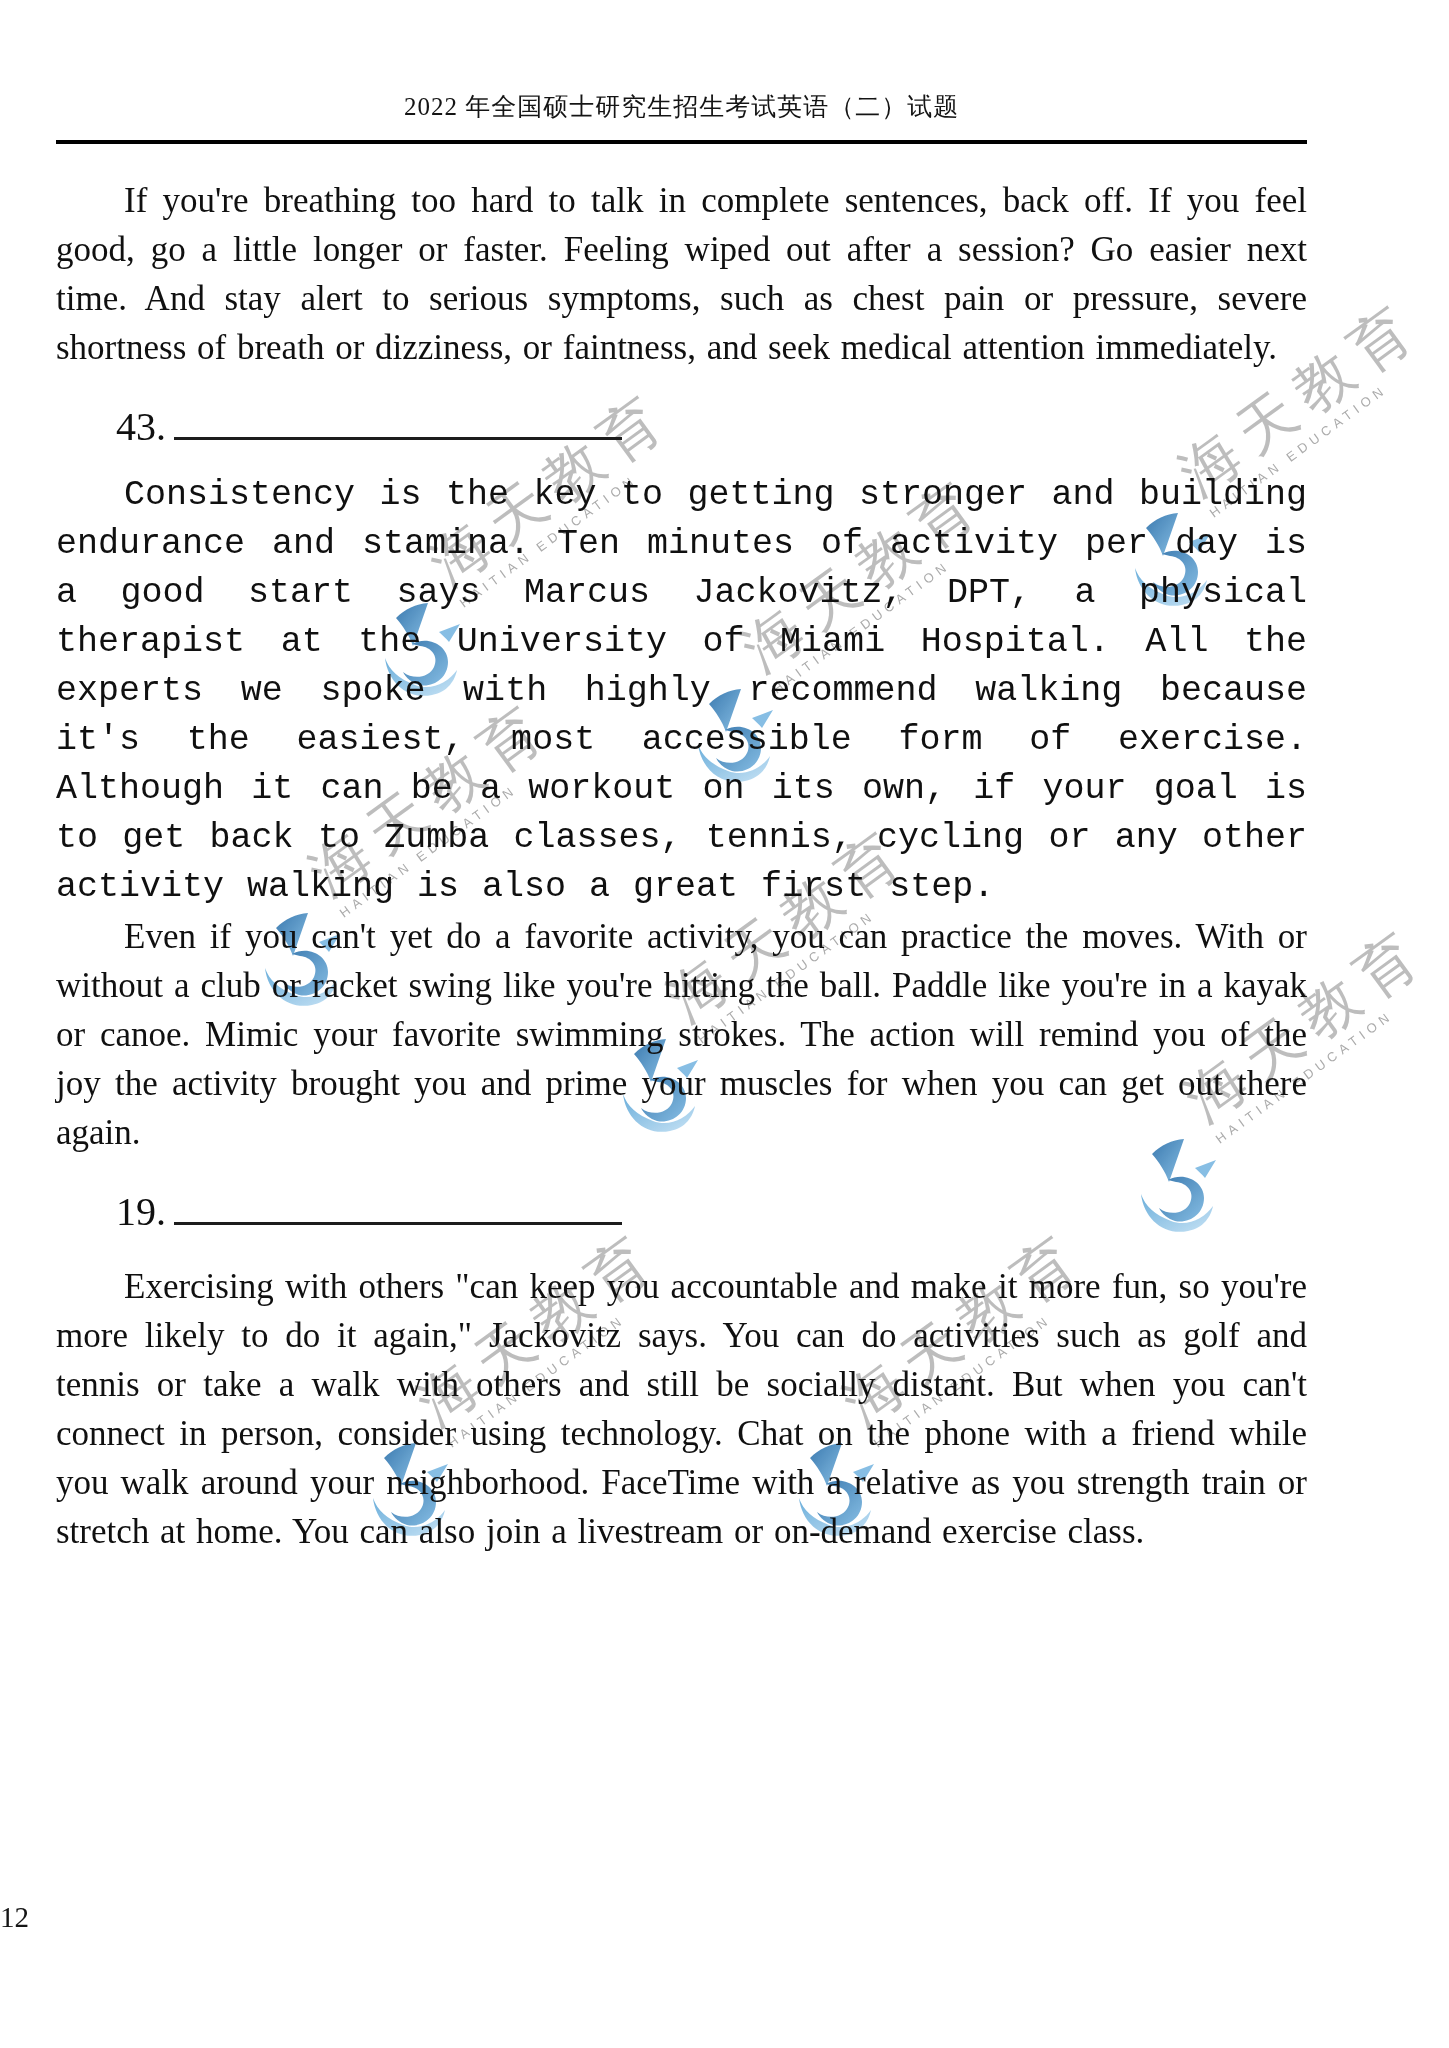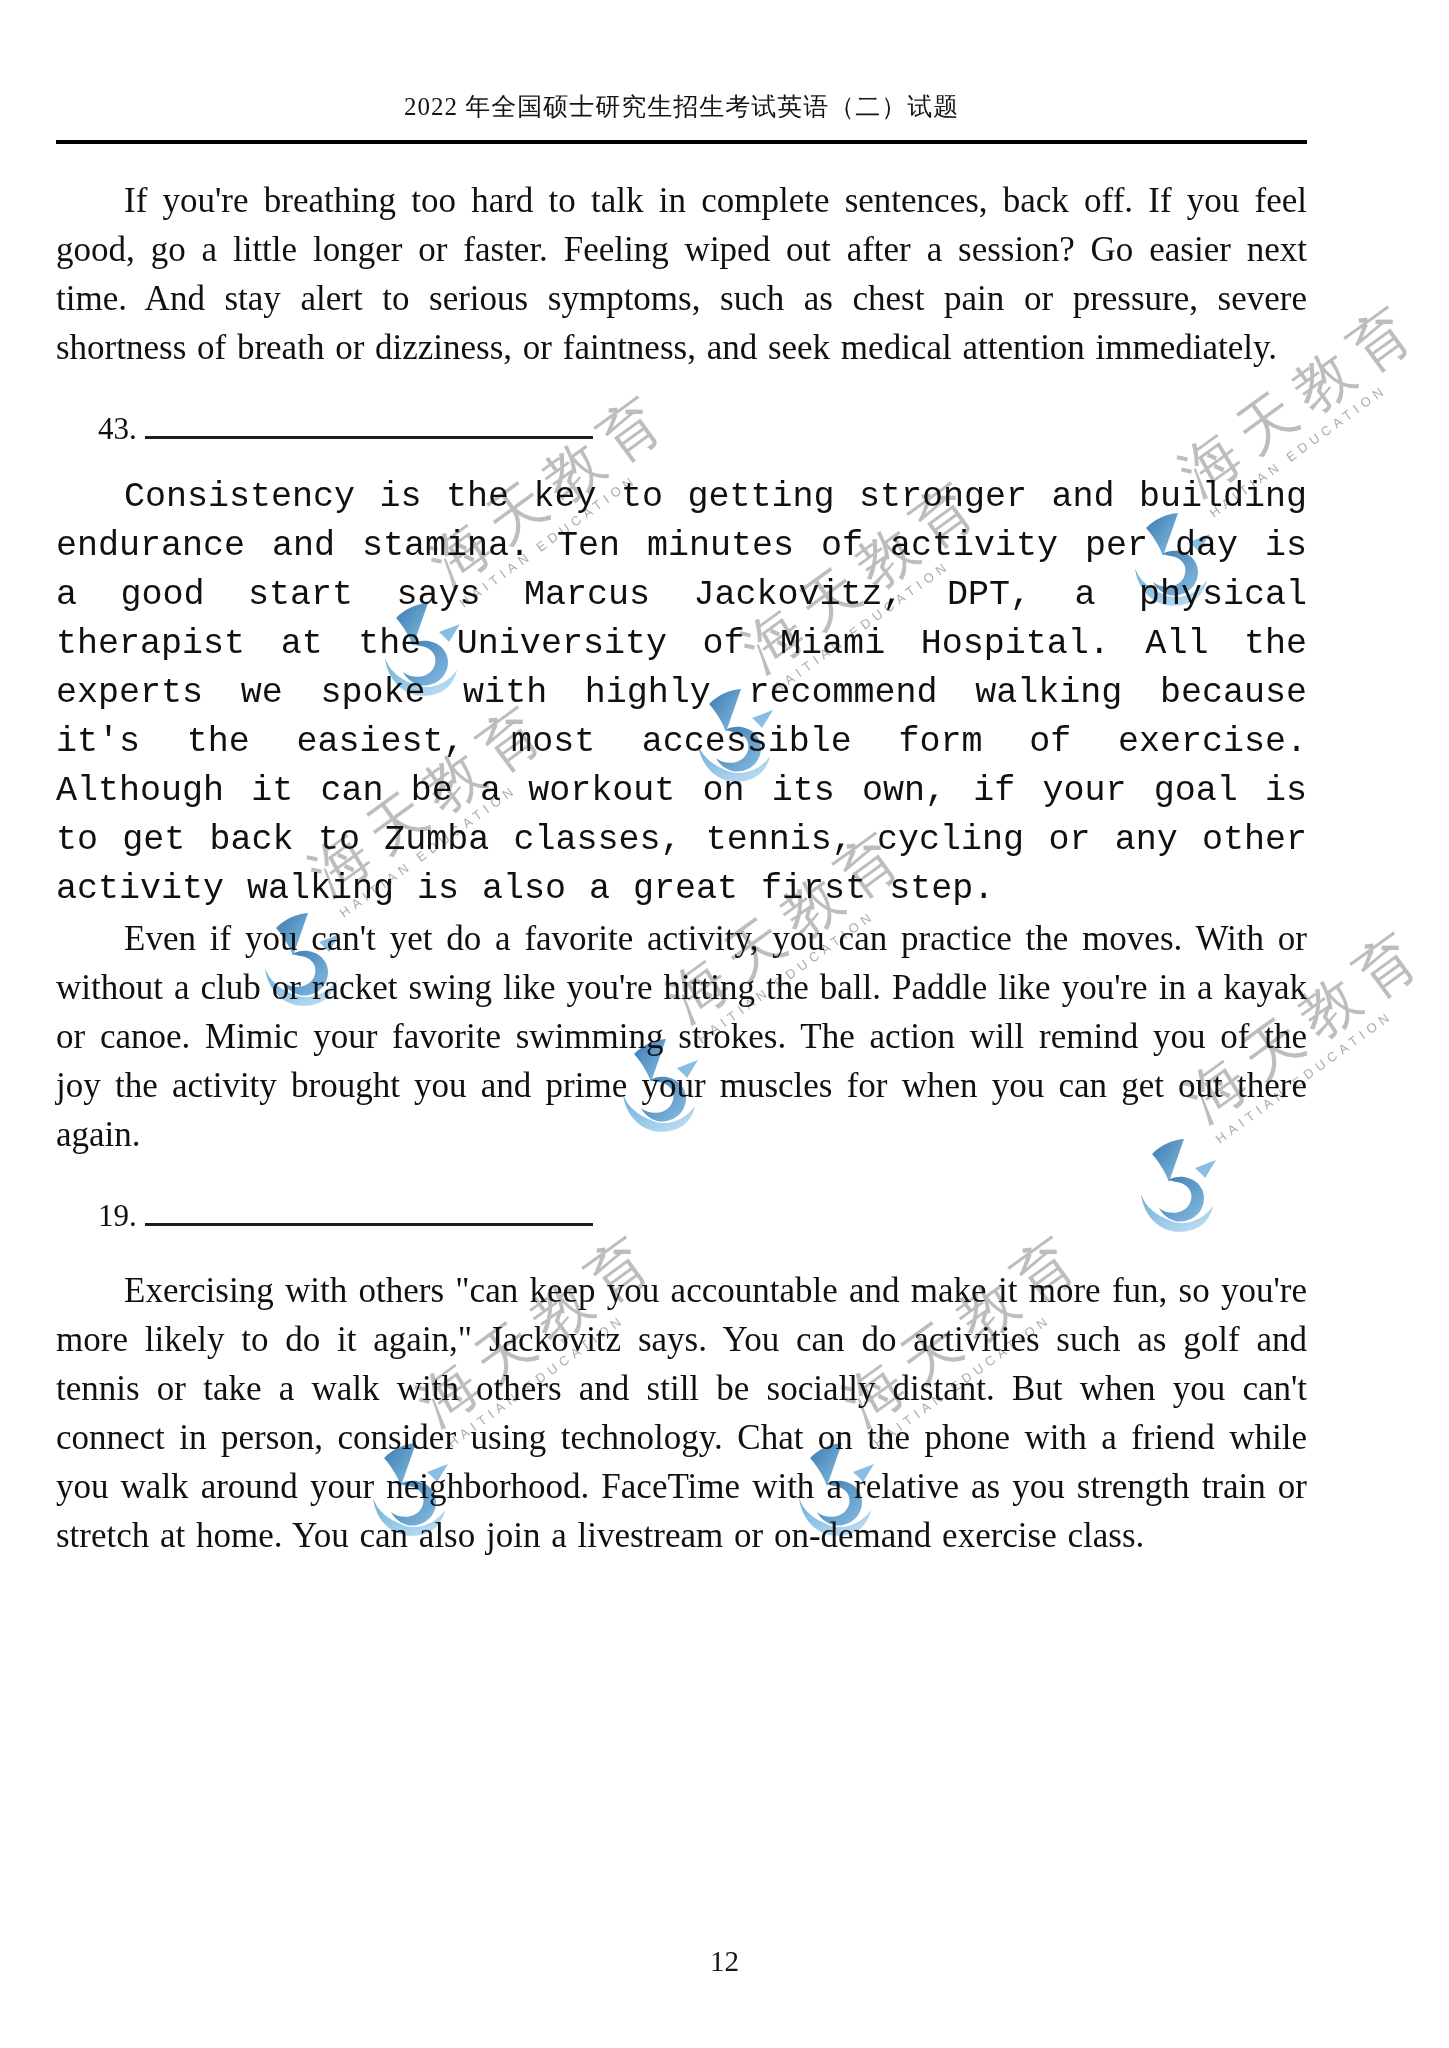--- a/index.html
+++ b/index.html
@@ -36,30 +36,30 @@
   .para{
     font-size:35px;line-height:49px;margin:0;
     text-align:justify;text-indent:68px;
     word-spacing:2px;
   }
   .para-1{margin-top:32px;}
   .para-2{margin-top:20px;font-family:Liberation Mono, monospace;}
   .para-3{}
   .para-4{margin-top:26px;}
   .blank-row{
-    font-size:31px;line-height:49px;
-    margin:30px 0 20px 42px;white-space:nowrap;
+    font-size:40px;line-height:49px;
+    margin:30px 0 20px 60px;white-space:nowrap;
   }
   .blank-line{
     display:inline-block;width:448px;height:34px;
     border-bottom:3px solid #1d1d1d;margin-left:8px;
   }
   .page-number{
     position:absolute;top:1901px;left:0;width:100%;
-    text-align:center;font-size:29px;z-index:2;color:#151515;margin-top:44px;
+    text-align:left;font-size:29px;z-index:2;color:#151515;
   }
 </style>
 </head>
 <body>
 
 <svg width="0" height="0" style="position:absolute" aria-hidden="true">
   <defs>
     <linearGradient id="wmg1" x1="0" y1="0" x2="1" y2="1">
       <stop offset="0" stop-color="#2b6fa9"></stop>
         <stop offset="1" stop-color="#7db9e2"></stop>

